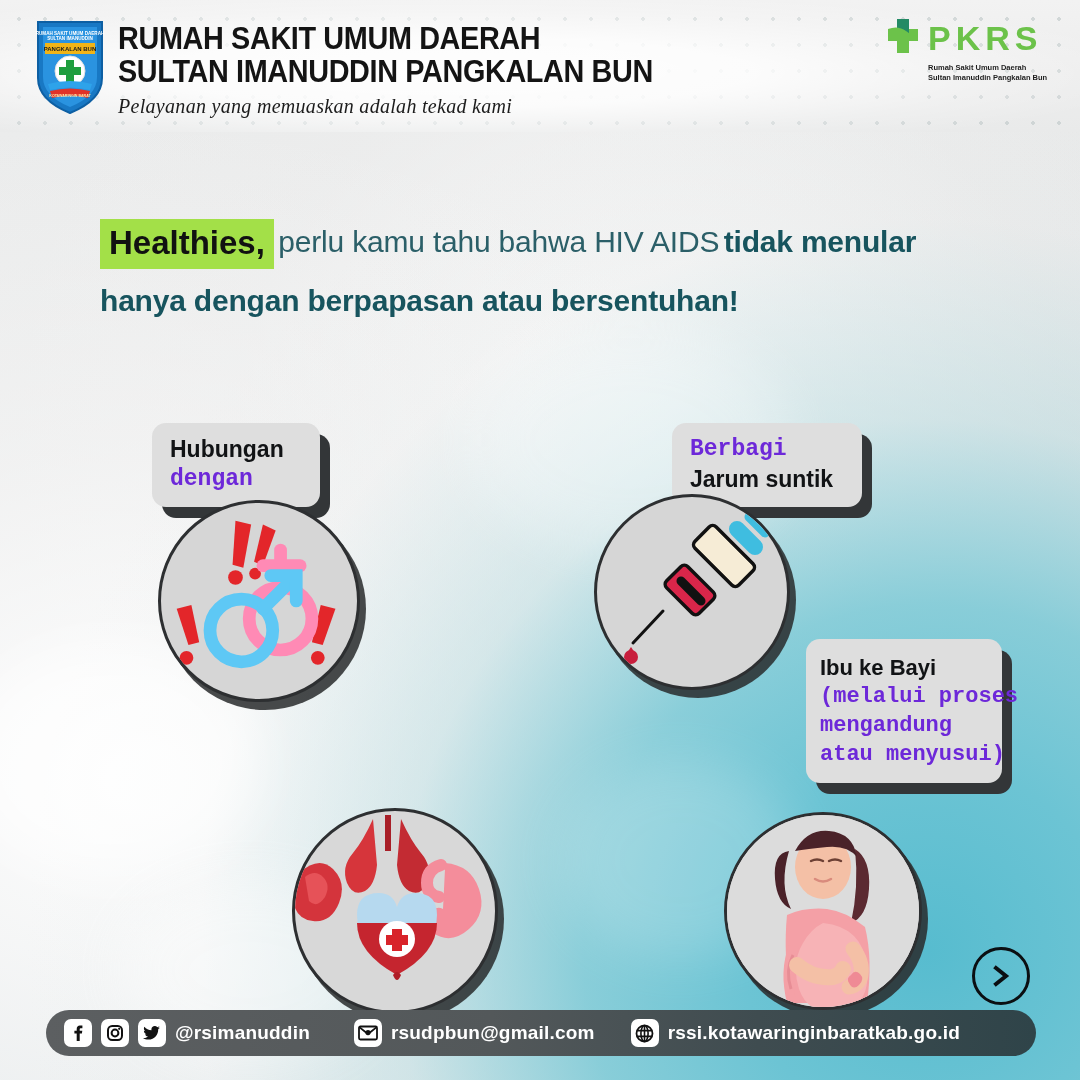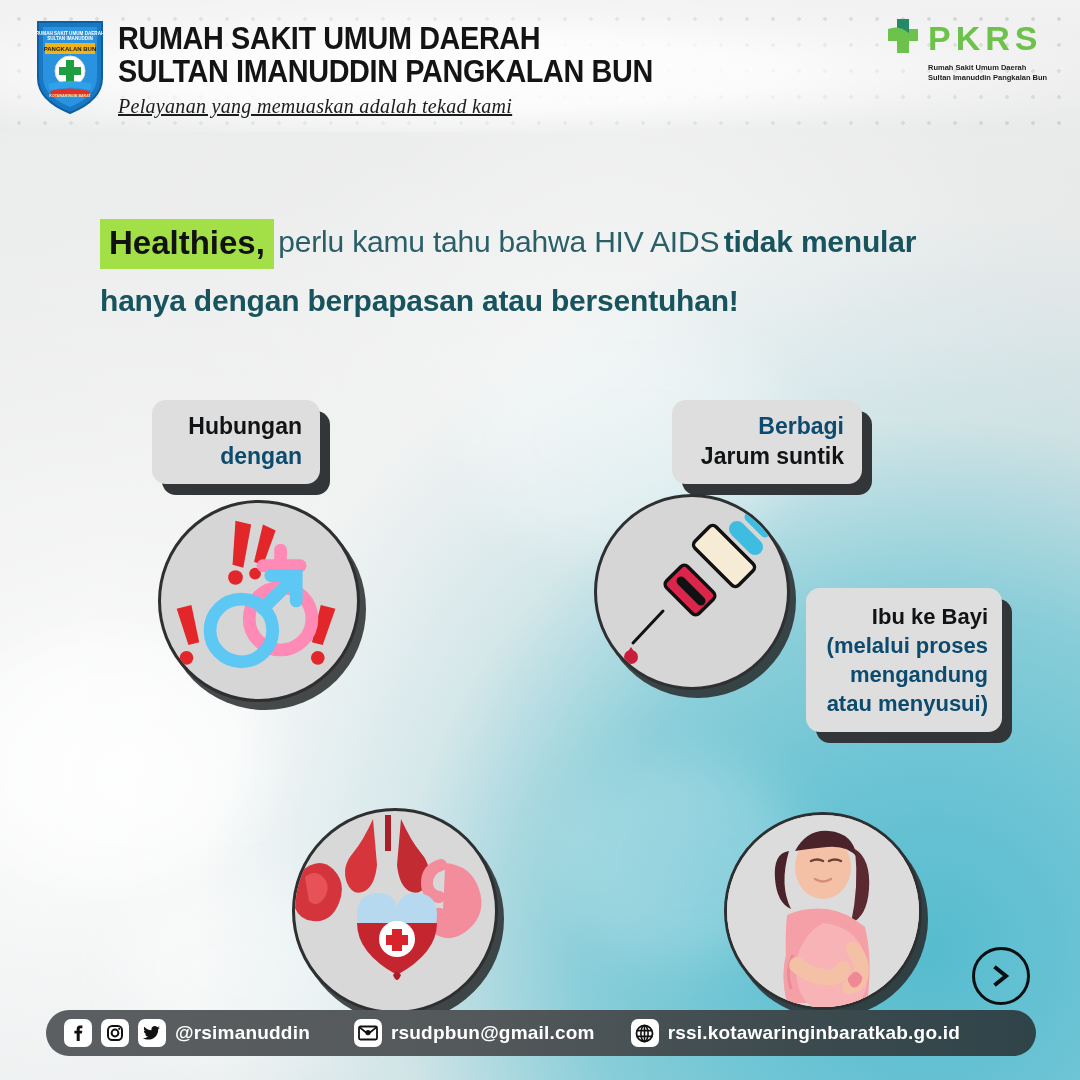--- a/index.html
+++ b/index.html
@@ -66,21 +66,20 @@
     white-space: nowrap;
   }
   .h-tag {
     margin-top: 6px;
     font-family: "Liberation Serif", serif;
     font-style: italic;
     font-size: 20px;
     color: #1c1c1c;
     letter-spacing: .3px;
     white-space: nowrap;
-    text-decoration: underline;
   }
 
   .pkrs { position: absolute; right: 28px; top: 16px; width: 168px; }
   .pkrs-top { display: flex; align-items: center; gap: 6px; }
   .pkrs-word {
     font-size: 34px; font-weight: 800; letter-spacing: 5px;
     color: #6cc24a; line-height: 1;
   }
   .pkrs-sub {
     margin-top: 3px; margin-left: 44px;
@@ -123,32 +122,33 @@
     font-size: 30px; font-weight: 800; color: #0e0e0e;
     letter-spacing: -0.3px; white-space: nowrap;
   }
 
   
   .card {
     position: absolute;
     background: #dedede;
     border-radius: 14px;
     box-shadow: 10px 11px 0 0 #333638;
-    text-align: right;
+    text-align: left;
     padding: 12px 18px;
     box-sizing: border-box;
+    margin-top: 23px;
   }
   .card .ln { font-size: 23px; font-weight: 800; line-height: 1.3; white-space: nowrap; }
   .c-dark { color: #111315; }
-  .c-teal { color: #0c4a6e; }
+  .c-teal { color: #6d28d9; font-family: Liberation Mono, monospace; }
 
   #card-sexual   { left: 152px; top: 400px;  width: 168px; }
   #card-needle   { left: 672px; top: 400px;  width: 190px; }
   #card-blood    { left: 372px; top: 626px;  width: 180px; }
-  #card-mother   { left: 806px; top: 588px;  width: 196px; padding: 14px 14px; }
+  #card-mother   { left: 806px; top: 616px;  width: 196px; padding: 14px 14px; }
   #card-mother .ln { font-size: 22px; line-height: 1.32; }
 
   
   .circle {
     position: absolute;
     border-radius: 50%;
     background: #d6d6d6;
     border: 3px solid #2d2f31;
     box-shadow: 6px 8px 0 0 rgba(40,42,44,0.85);
     overflow: hidden;

